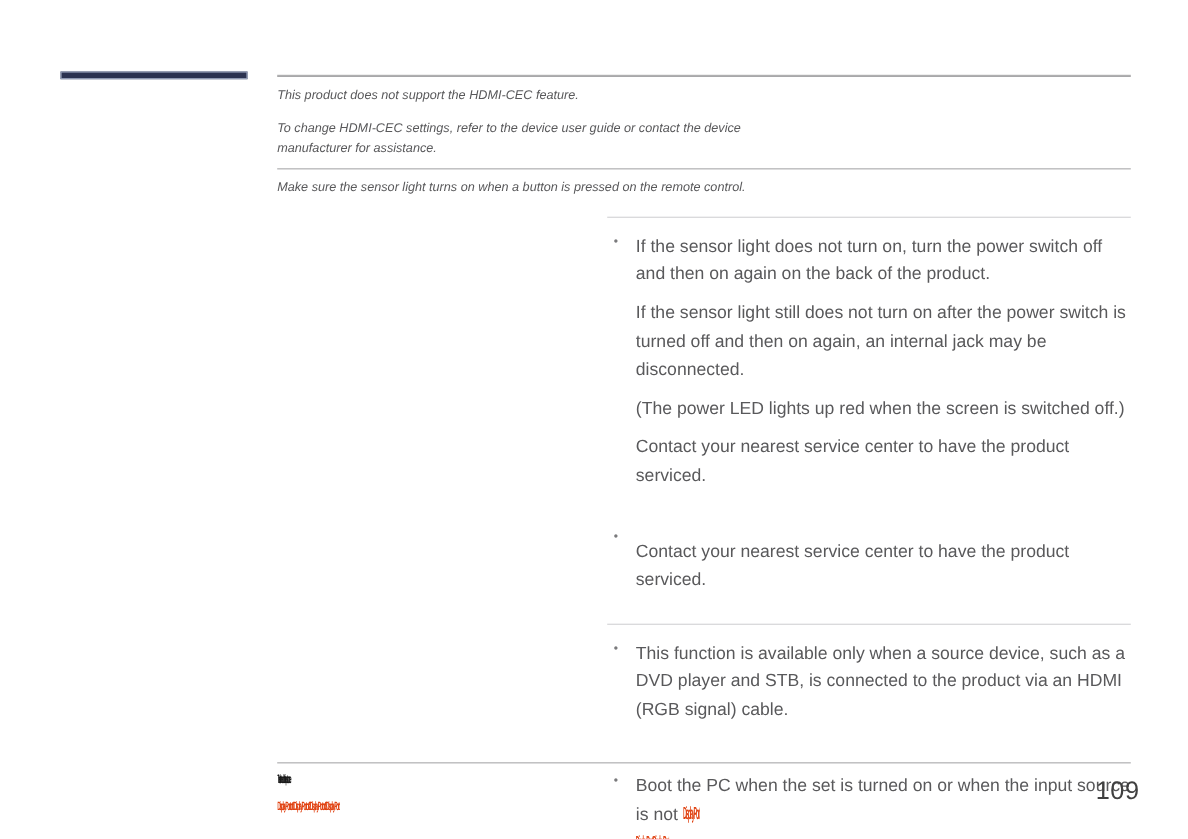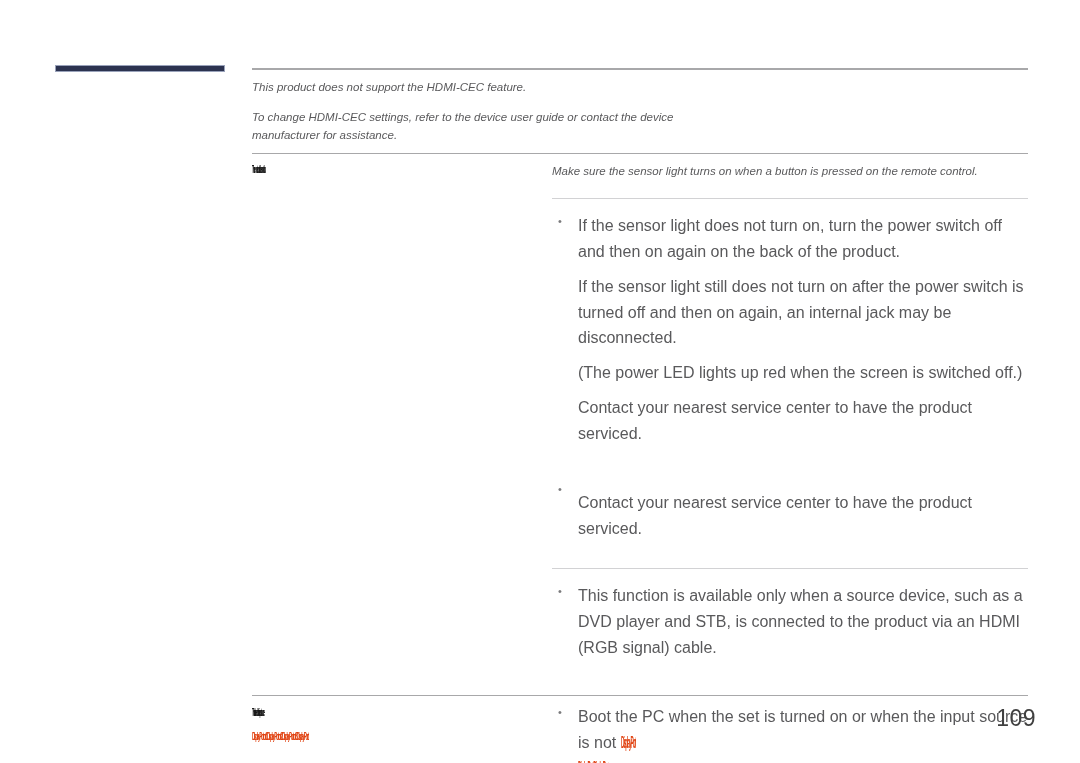--- a/index.html
+++ b/index.html
@@ -167,23 +167,20 @@
     <div class="row">
       <div class="cell-body">
         <p class="p">This product does not support the HDMI-CEC feature.</p>
         <p class="p">To change HDMI-CEC settings, refer to the device user guide or contact the device manufacturer for assistance.</p>
       </div>
     </div>
 
     <div class="rule-full"></div>
 
     <div class="row">
-      <div class="cell-label">
-        <span class="lbl">The remote control does not work.</span>
-      </div>
       <div class="cell-body">
         <p class="p">Make sure the sensor light turns on when a button is pressed on the remote control.</p>
       </div>
     </div>
 
     <div class="row">
       <div class="cell-label"></div>
       <div class="cell-body">
         <div class="rule-thin"></div>
         <div class="spacer-xs"></div>

